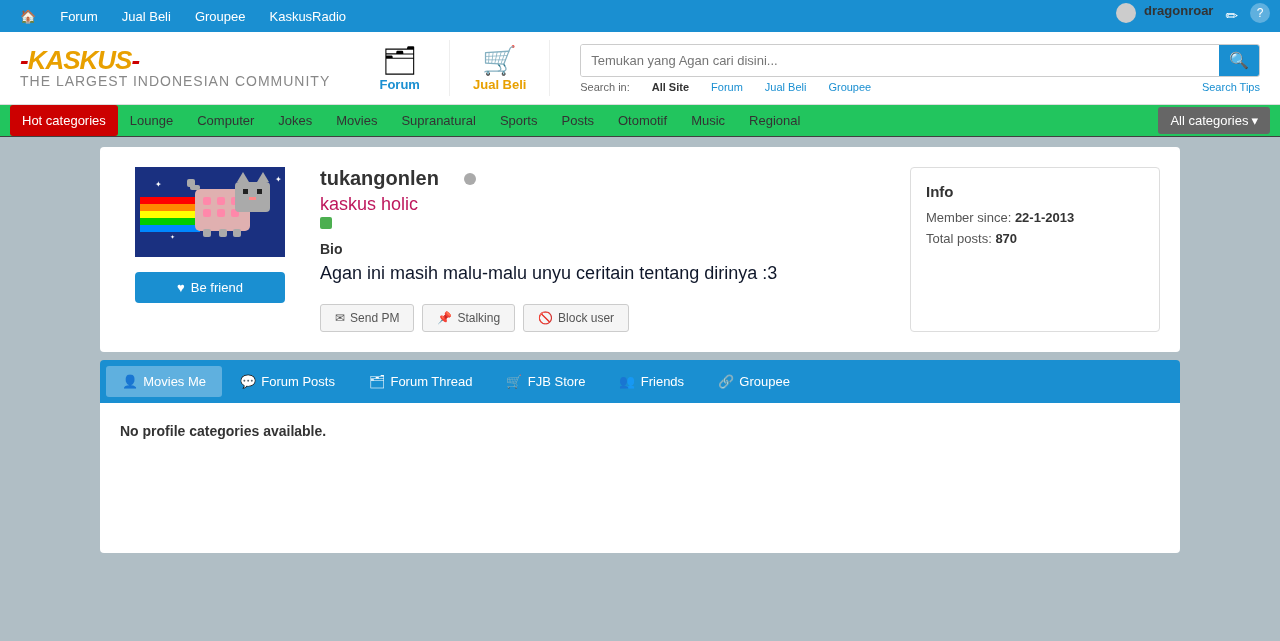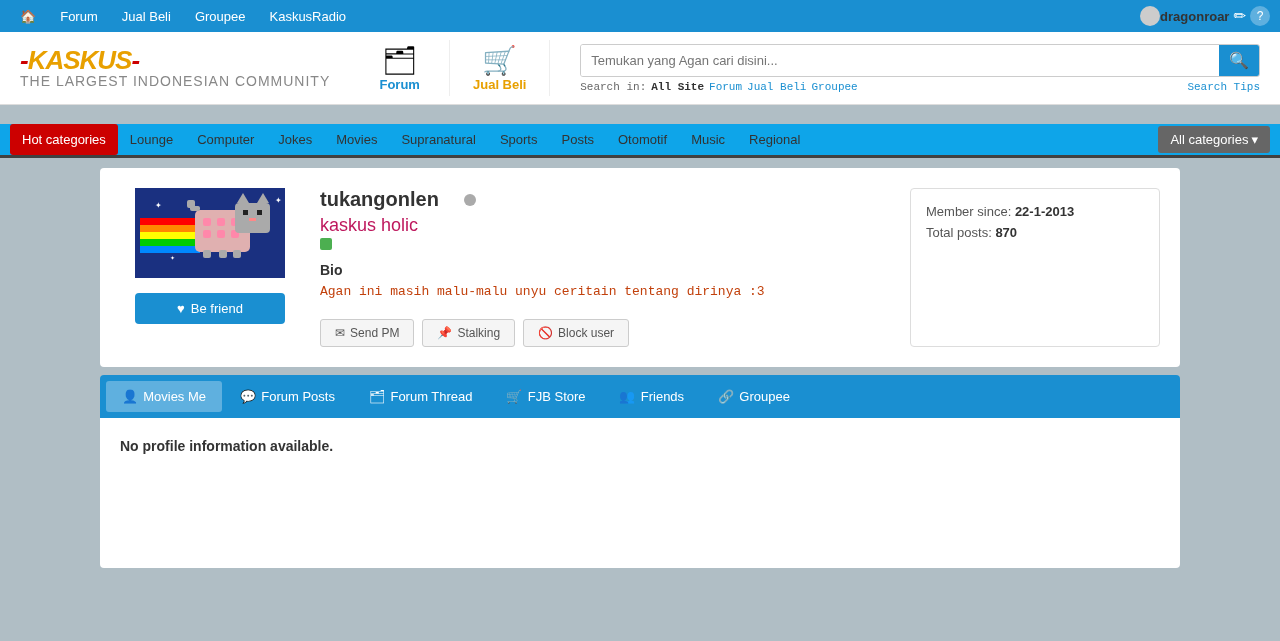--- a/index.html
+++ b/index.html
@@ -18,21 +18,21 @@
     .top-nav-item {
       color: white;
       font-size: 13px;
       padding: 0 10px;
       cursor: pointer;
       display: flex;
       align-items: center;
       gap: 4px;
       height: 32px;
     }
-    .top-nav-right { display: flex; align-items: center; color: white; }
+    .top-nav-right { display: flex; align-items: flex-start; gap: 8px; color: white; }
     .top-nav-right .username { font-size: 13px; }
     .top-nav-right .icon-btn { cursor: pointer; padding: 4px; color: white; font-size: 15px; }
 
     
     .header {
       background: white;
       padding: 8px 20px;
       display: flex;
       align-items: center;
       gap: 20px;
@@ -79,34 +79,33 @@
       color: #999;
     }
     .search-btn {
       background: #1a8fd1;
       border: none;
       padding: 6px 10px;
       cursor: pointer;
       color: white;
       font-size: 16px;
     }
-    .search-options { display: flex; align-items: center; gap: 5px; font-size: 11px; color: #666; font-family: Liberation Mono, monospace; }
+    .search-options { display: flex; align-items: center; gap: 22px; font-size: 11px; color: #666; }
     .search-option { cursor: pointer; color: #1a8fd1; }
     .search-option.active { color: #333; font-weight: bold; }
     .search-tips { color: #1a8fd1; cursor: pointer; margin-left: auto; }
 
     
     .cat-bar {
-      background: #0ea5e9;
+      background: #22c55e;
       display: flex;
       align-items: center;
       padding: 0 10px;
-      border-bottom: 3px solid #404040;
+      border-bottom: 1px solid #404040;
       overflow: hidden;
-      margin-top: 19px;
     }
     .cat-item {
       padding: 8px 12px;
       cursor: pointer;
       font-size: 13px;
       color: #333;
       white-space: nowrap;
     }
     .cat-item.active {
       background: #cc0000;
@@ -185,21 +184,21 @@
     }
     .user-title { color: #be185d; font-size: 18px; margin-bottom: 2px; }
     .user-rep {
       width: 12px;
       height: 12px;
       background: #4caf50;
       border-radius: 2px;
       margin-bottom: 12px;
     }
     .bio-label { font-weight: bold; color: #333; margin-bottom: 6px; font-size: 14px; }
-    .bio-text { color: #c2410c; font-size: 13px; margin-bottom: 20px; font-family: Liberation Mono, monospace; }
+    .bio-text { color: #0f172a; font-size: 18px; margin-bottom: 20px; }
     .action-buttons { display: flex; gap: 8px; }
     .action-btn {
       padding: 6px 14px;
       border: 1px solid #ccc;
       border-radius: 3px;
       background: #f5f5f5;
       cursor: pointer;
       font-size: 12px;
       color: #555;
       display: flex;
@@ -414,20 +413,21 @@
           <span>Stalking</span>
         </button>
         <button class="action-btn">
           <span>🚫</span>
           <span>Block user</span>
         </button>
       </div>
     </div>
 
     <div class="info-panel">
+      <div class="info-title">Info</div>
       <div class="info-row">
         <span>Member since:</span>
         <strong>22-1-2013</strong>
       </div>
       <div class="info-row">
         <span>Total posts:</span>
         <strong>870</strong>
       </div>
     </div>
   </div>
@@ -453,16 +453,16 @@
       <span>👥</span>
       <span>Friends</span>
     </div>
     <div class="ptab">
       <span>🔗</span>
       <span>Groupee</span>
     </div>
   </div>
 
   <div class="profile-content">
-    <div class="no-info">No profile information available.</div>
+    <div class="no-info">No profile categories available.</div>
   </div>
 
 </div>
 
 </body></html>

